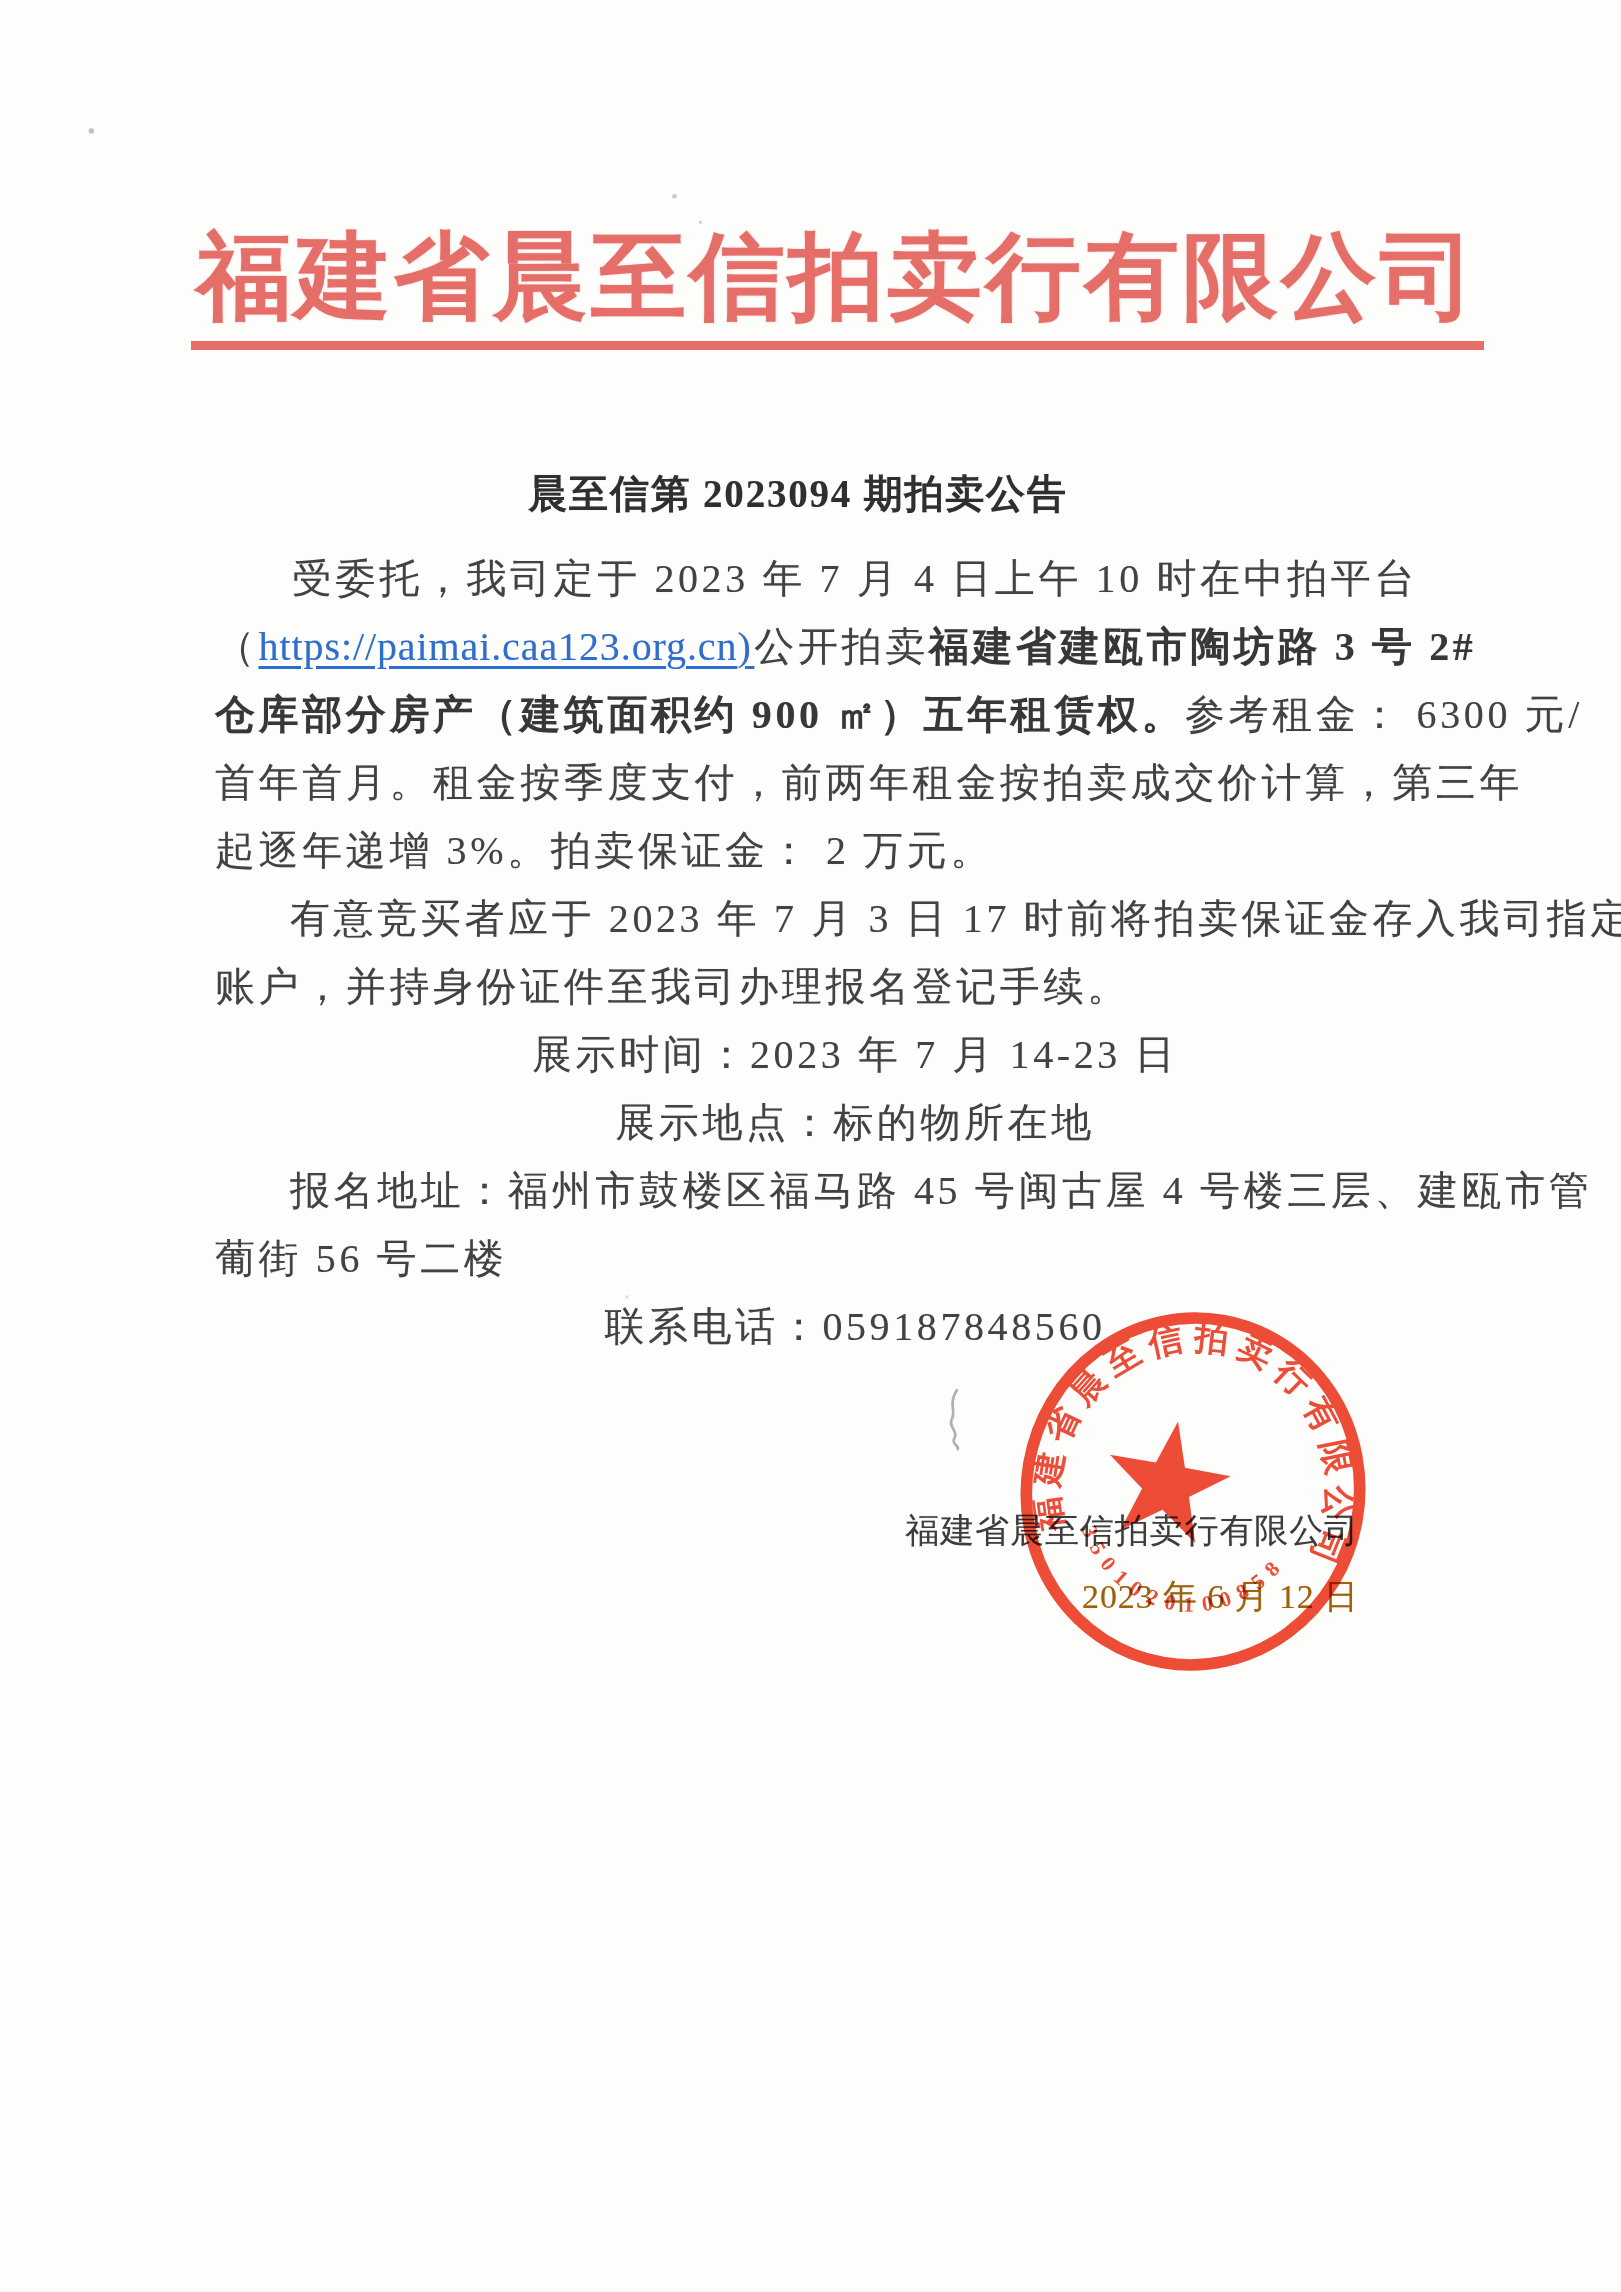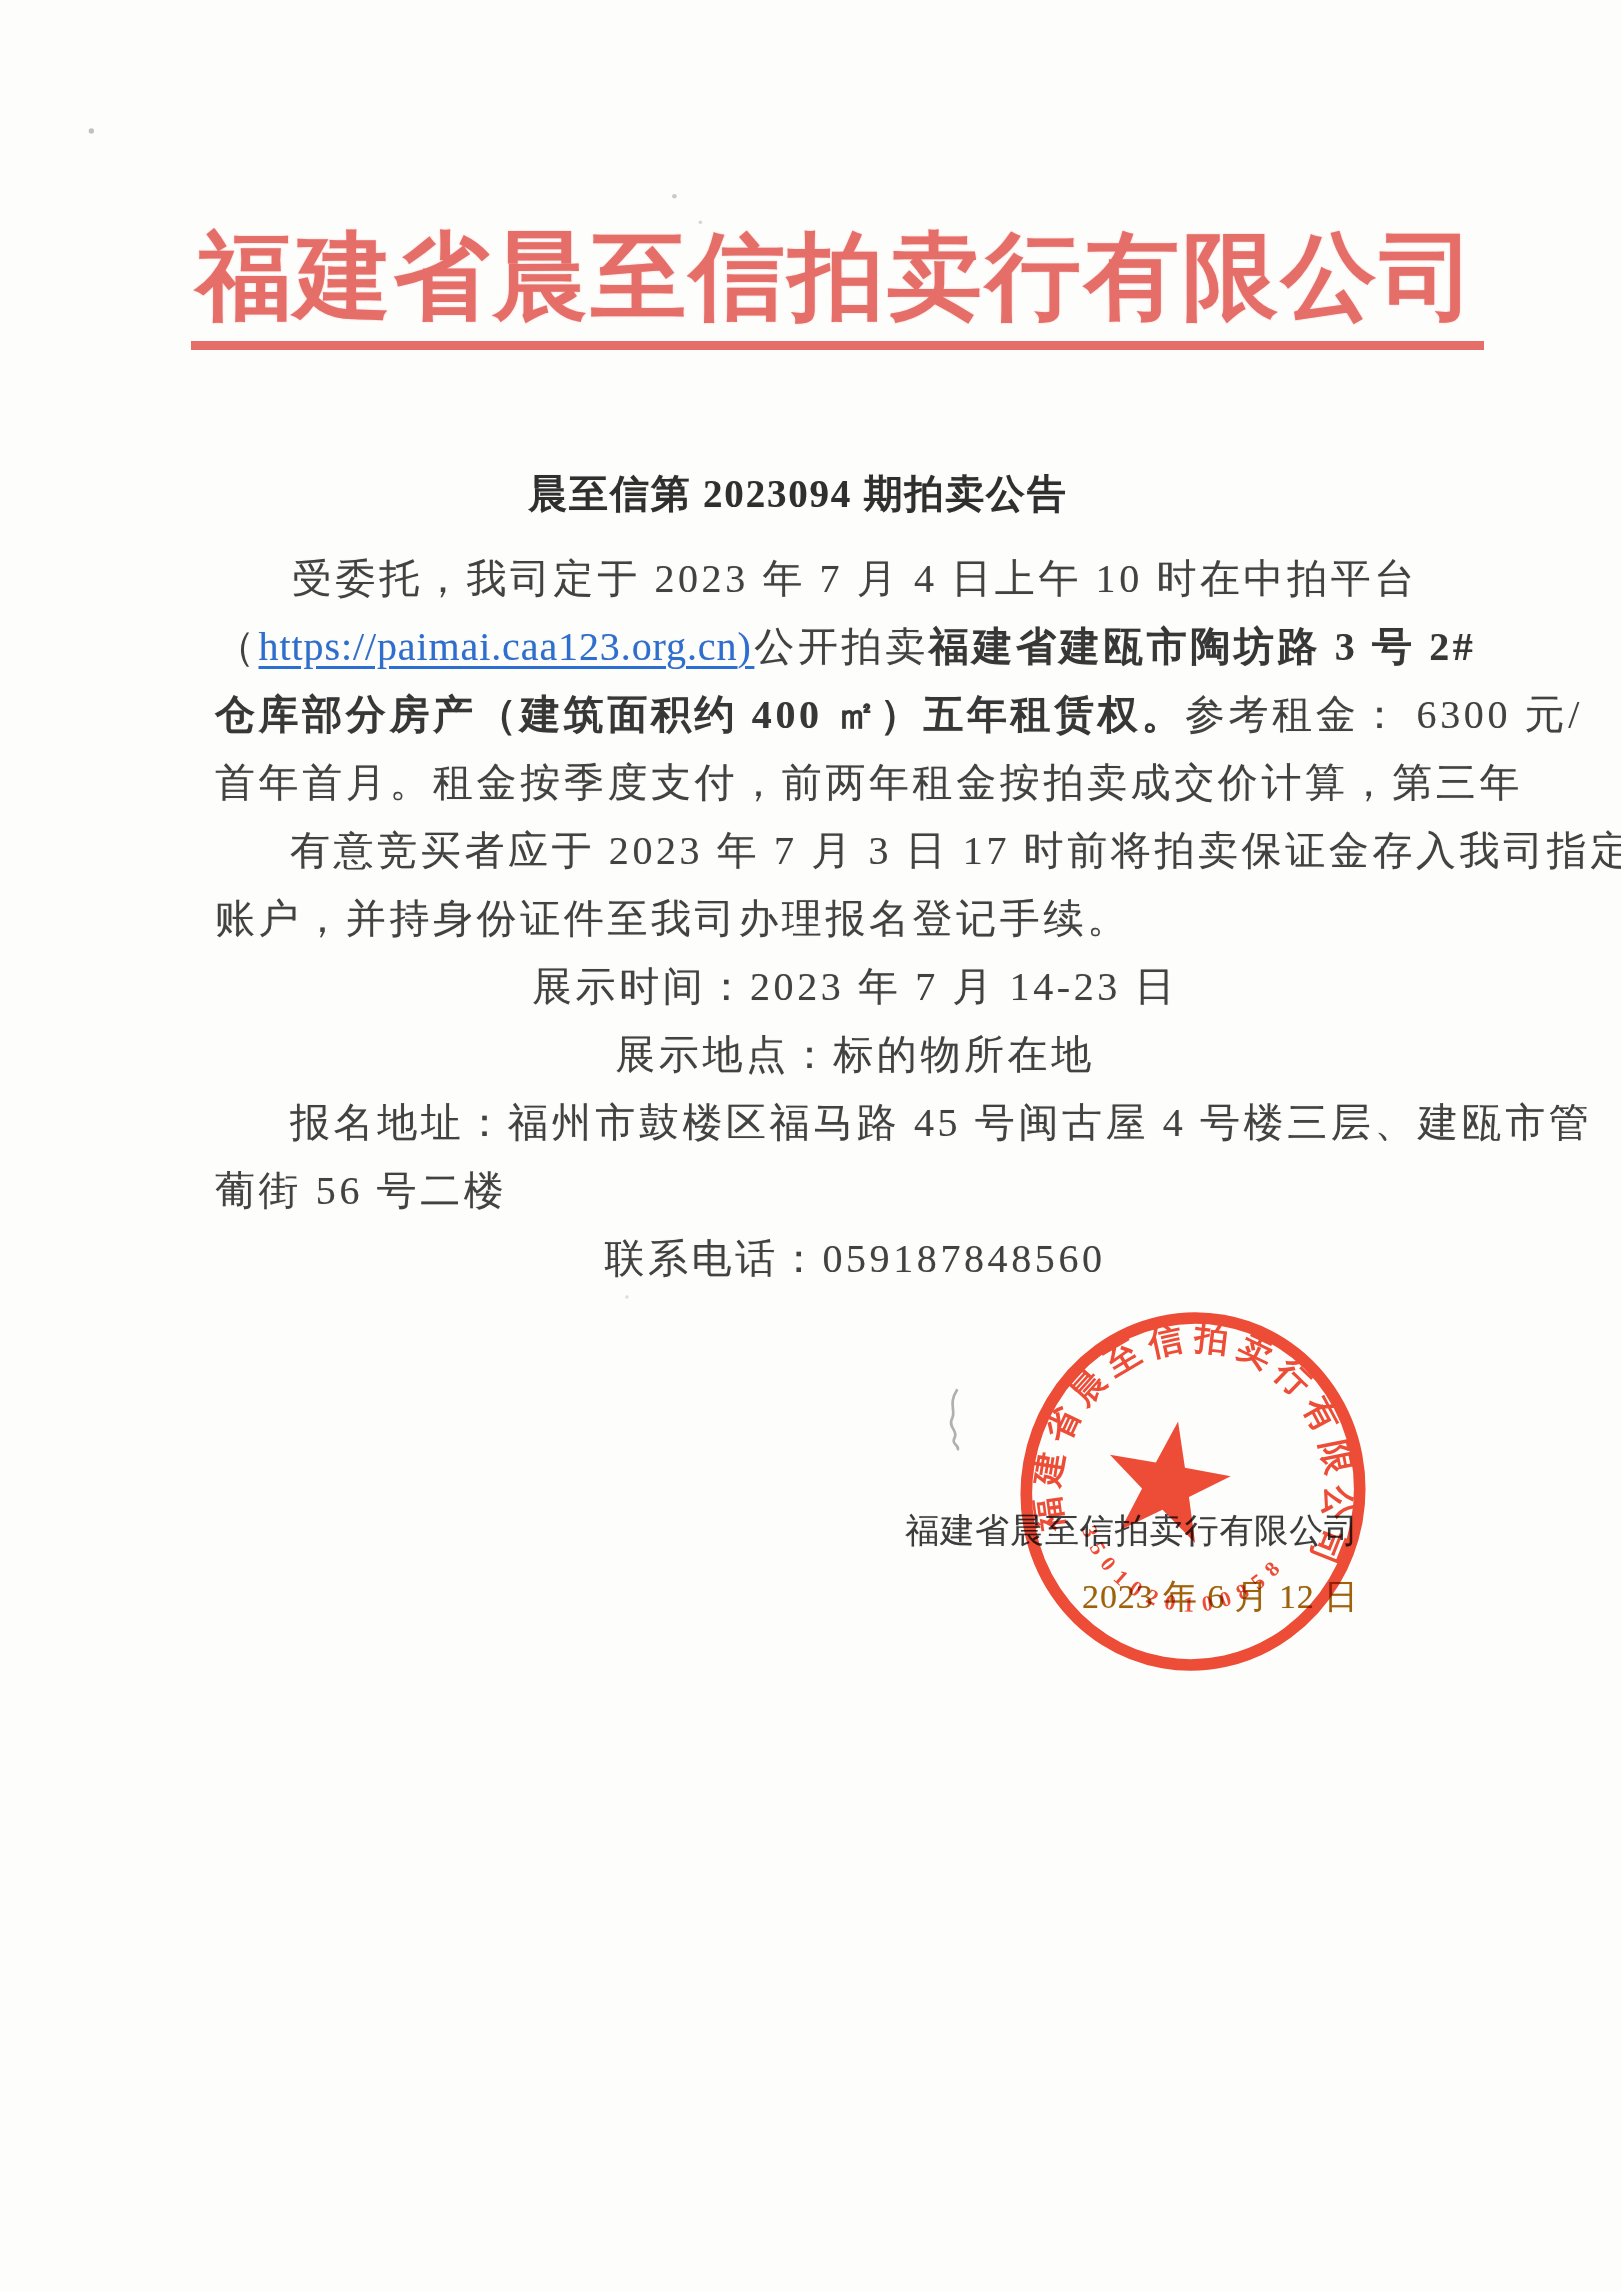--- a/index.html
+++ b/index.html
@@ -117,22 +117,23 @@
 
   <div class="letterhead">
     <span class="inner">福建省晨至信拍卖行有限公司</span>
   </div>
 
   <div class="doc-title">晨至信第 2023094 期拍卖公告</div>
 
   <div class="doc-body">
     <p class="indent">受委托，我司定于 2023 年 7 月 4 日上午 10 时在中拍平台</p>
     <p><span>（</span><a class="url">https://paimai.caa123.org.cn</a><span class="url-paren">)</span><span>公开拍卖</span><b>福建省建瓯市陶坊路 3 号 2#</b></p>
-    <p><b>仓库部分房产（建筑面积约 400 ㎡）五年租赁权。</b><span>参考租金： 6300 元/</span></p>
+    <p><b>仓库部分房产（建筑面积约 900 ㎡）五年租赁权。</b><span>参考租金： 6300 元/</span></p>
     <p>首年首月。租金按季度支付，前两年租金按拍卖成交价计算，第三年</p>
+    <p>起逐年递增 3%。拍卖保证金： 2 万元。</p>
     <p class="indent">有意竞买者应于 2023 年 7 月 3 日 17 时前将拍卖保证金存入我司指定</p>
     <p>账户，并持身份证件至我司办理报名登记手续。</p>
     <p class="indent">展示时间：2023 年 7 月 14-23 日</p>
     <p class="indent">展示地点：标的物所在地</p>
     <p class="indent">报名地址：福州市鼓楼区福马路 45 号闽古屋 4 号楼三层、建瓯市管</p>
     <p>葡街 56 号二楼</p>
     <p class="indent">联系电话：059187848560</p>
   </div>
 
   <div class="sig-company">福建省晨至信拍卖行有限公司</div>

